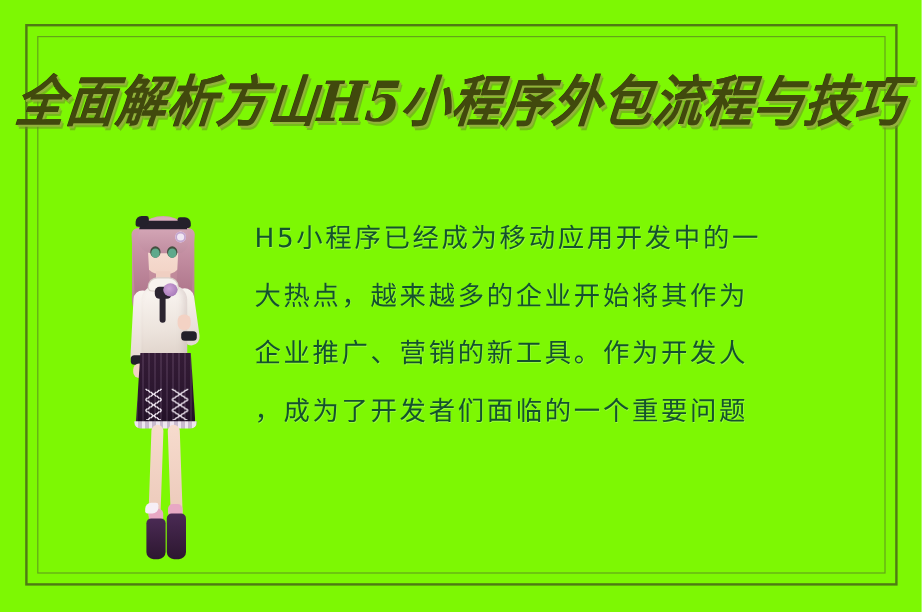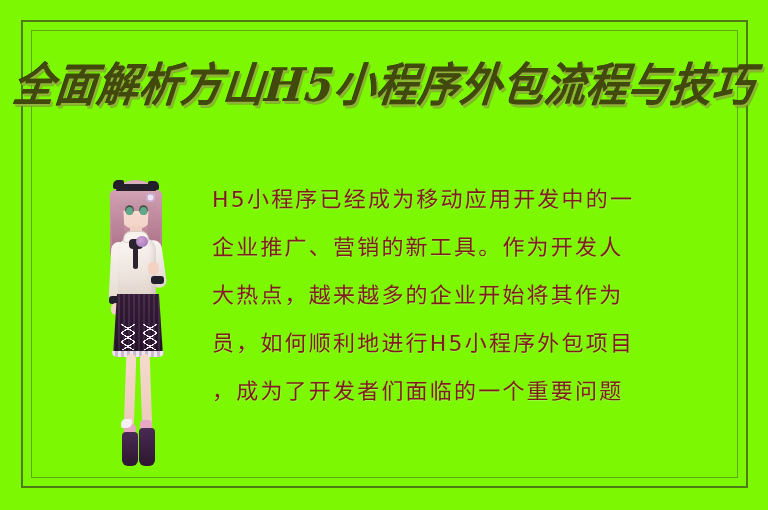--- a/index.html
+++ b/index.html
@@ -79,21 +79,21 @@
     top: 176px;
     width: 520px;
     height: 300px;
     overflow: hidden;
   }
   .body-line {
     font-family: "DejaVu Sans", "Liberation Sans", sans-serif;
     font-size: 22px;
     line-height: 48px;
     letter-spacing: 2.2px;
-    color: #7f1d1d;
+    color: #14532d;
     white-space: nowrap;
     text-shadow: 0.5px 0.5px 0 rgba(255,255,255,0.25);
   }
 
   
   .character {
     position: absolute;
     left: 96px;
     top: 176px;
     width: 84px;
@@ -327,19 +327,18 @@
     <div class="ch-part leg-r"></div>
     <div class="ch-part sock-l"></div>
     <div class="ch-part sock-r"></div>
     <div class="ch-part sock-bow"></div>
     <div class="ch-part boot-l"></div>
     <div class="ch-part boot-r"></div>
   </div>
 
   <div class="body-wrap">
     <div class="body-line">H5小程序已经成为移动应用开发中的一</div>
+    <div class="body-line">大热点，越来越多的企业开始将其作为</div>
     <div class="body-line">企业推广、营销的新工具。作为开发人</div>
-    <div class="body-line">大热点，越来越多的企业开始将其作为</div>
-    <div class="body-line">员，如何顺利地进行H5小程序外包项目</div>
     <div class="body-line">，成为了开发者们面临的一个重要问题</div>
   </div>
 
 </div>
 
 </body></html>

